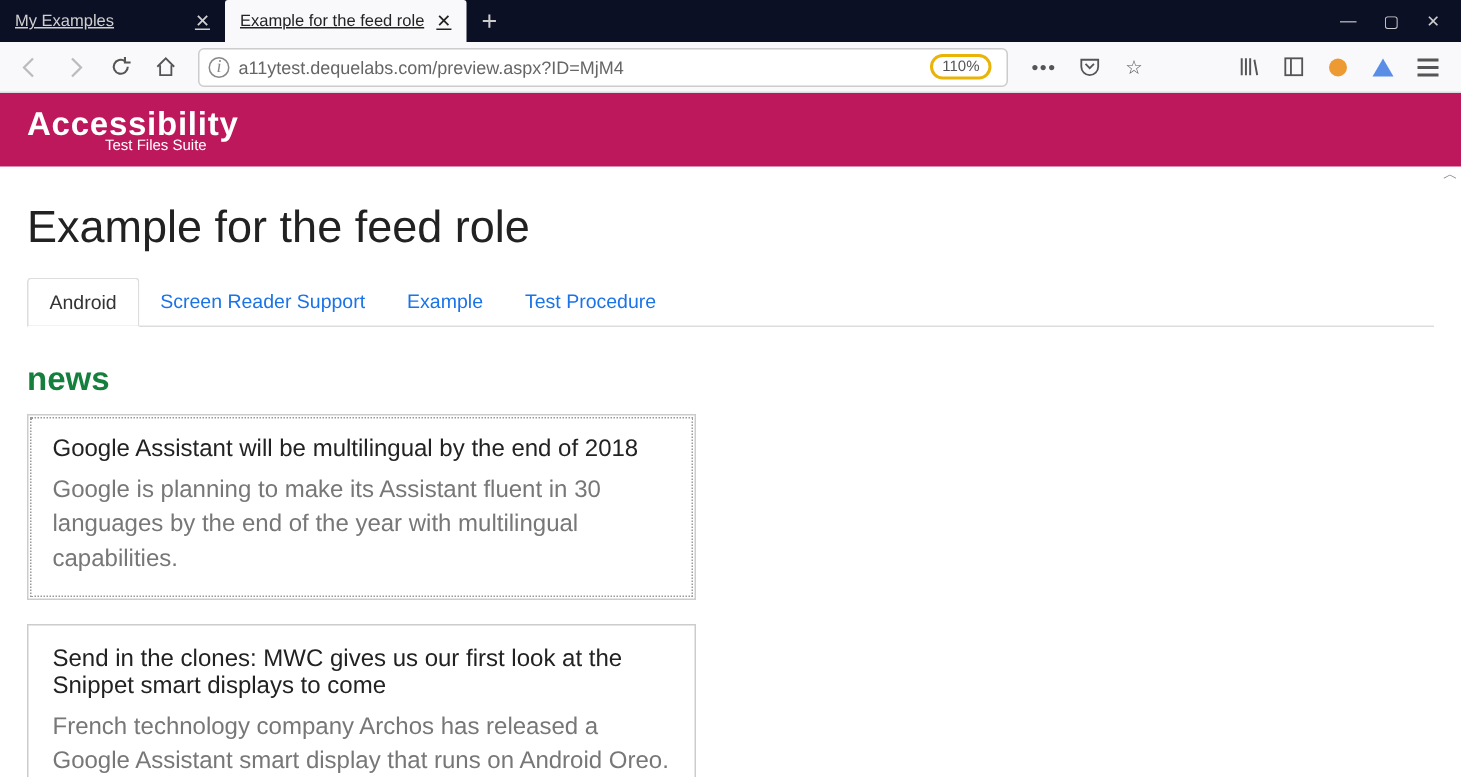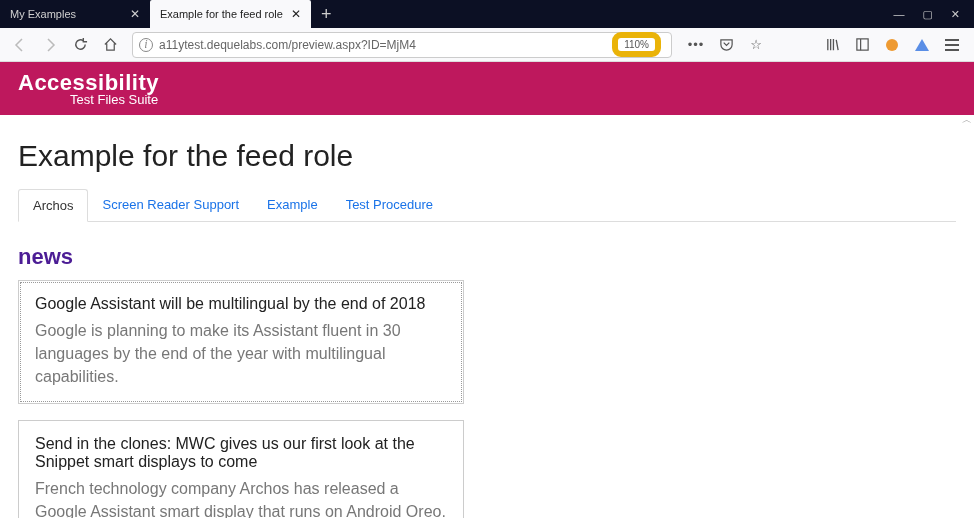--- a/index.html
+++ b/index.html
@@ -1,56 +1,56 @@
 <!DOCTYPE html>
 <html><head>
 <meta charset="utf-8">
 <style>
 * { margin: 0; padding: 0; box-sizing: border-box; }
 body { font-family: Arial, sans-serif; font-size: 13px; background: #fff; width: 974px; height: 518px; overflow: hidden; }
 
 
 .browser-chrome { background: #0c1024; }
 .tab-bar { display: flex; align-items: center; height: 28px; }
-.tab { display: flex; align-items: center; height: 28px; padding: 0 10px; color: #ccc; font-size: 11px; position: relative; min-width: 150px; max-width: 180px; }
+.tab { display: flex; align-items: center; height: 28px; padding: 0 10px; color: #ccc; font-size: 11px; position: relative; min-width: 150px; max-width: 180px; text-decoration: underline; }
 .tab.inactive { background: #0c1024; color: #d0d0d0; }
 .tab.active { background: #f9f9fb; color: #222; border-top-left-radius: 2px; border-top-right-radius: 2px; }
 .tab-title { flex: 1; white-space: nowrap; overflow: hidden; text-overflow: ellipsis; }
 .tab-close { margin-left: 8px; font-size: 12px; cursor: pointer; }
 .new-tab { color: #ccc; font-size: 18px; padding: 0 10px; cursor: pointer; }
 .window-controls { margin-left: auto; display: flex; gap: 18px; padding-right: 14px; color: #ccc; font-size: 11px; }
 .window-controls span { cursor: pointer; }
 
 .nav-bar { display: flex; align-items: center; height: 34px; background: #f9f9fb; border-bottom: 1px solid #ddd; padding: 0 6px; gap: 2px; }
 .nav-btn { width: 28px; height: 28px; display: flex; align-items: center; justify-content: center; cursor: pointer; color: #555; border-radius: 4px; }
 .nav-btn.disabled { color: #bbb; }
 .url-bar { flex: 1; display: flex; align-items: center; height: 26px; border: 1px solid #ccc; border-radius: 4px; background: #fff; margin: 0 6px; padding: 0 6px; font-size: 12px; color: #666; }
 .url-info-icon { margin-right: 6px; color: #888; font-size: 12px; border: 1px solid #888; border-radius: 50%; width: 14px; height: 14px; display: inline-flex; align-items: center; justify-content: center; font-style: italic; font-family: serif; }
 .url-text { flex: 1; color: #666; }
-.zoom-badge { font-size: 10px; border: 6px solid #eab308; border-radius: 9px; padding: 1px 6px; color: #555; margin-right: 4px; }
+.zoom-badge { font-size: 10px; border: 2px solid #eab308; border-radius: 9px; padding: 1px 6px; color: #555; margin-right: 4px; }
 .toolbar-icons { display: flex; align-items: center; gap: 10px; padding: 0 6px; }
 .toolbar-icons .ic { width: 20px; height: 20px; display: flex; align-items: center; justify-content: center; cursor: pointer; }
 .triangle { width:0; height:0; border-left:7px solid transparent; border-right:7px solid transparent; border-bottom:12px solid #5a8ee6; }
 .dot-orange { width:12px; height:12px; border-radius:50%; background:#ee9a32; }
 .hamburger { display:flex; flex-direction:column; gap:3px; }
 .hamburger span { display:block; width:14px; height:2px; background:#555; }
 
 
 .page-header { background: #be185d; color: #fff; padding: 8px 18px; }
 .logo-main { font-size: 22px; font-weight: bold; letter-spacing: 0.5px; }
-.logo-sub { font-size: 13px; margin-left: 52px; margin-top: -4px; }
+.logo-sub { font-size: 10px; margin-left: 52px; margin-top: -4px; }
 
 
 .content { padding: 10px 18px; position: relative; }
 .page-title { font-size: 30px; font-weight: normal; color: #222; margin: 14px 0 16px; }
 .tabs-nav { display: flex; border-bottom: 1px solid #ddd; }
 .tabs-nav .t { padding: 8px 14px; font-size: 13px; cursor: pointer; color: #1a73e8; }
 .tabs-nav .t.active { color: #333; border: 1px solid #ddd; border-bottom: 1px solid #fff; margin-bottom: -1px; border-top-left-radius: 3px; border-top-right-radius: 3px; }
 
-.section-heading { font-size: 22px; color: #4c1d95; margin: 22px 0 10px; }
+.section-heading { font-size: 22px; color: #15803d; margin: 22px 0 10px; }
 
 .feed-article { border: 1px solid #ccc; padding: 14px 16px; margin-bottom: 16px; width: 446px; }
 .feed-article.focused { outline: 1px dotted #999; outline-offset: -3px; }
 .article-title { font-size: 16px; color: #222; margin-bottom: 6px; font-weight: normal; }
 .article-body { font-size: 16px; color: #777; line-height: 1.45; }
 </style>
 </head>
 <body>
 
 <div class="browser-chrome">
@@ -140,21 +140,21 @@
   <div class="logo-main">Accessibility</div>
   <div class="logo-sub">Test Files Suite</div>
 </div>
 
 <div class="content">
   <span style="position:absolute;right:2px;top:-2px;color:#888;font-size:10px;">︿</span>
 
   <h1 class="page-title">Example for the feed role</h1>
 
   <div class="tabs-nav">
-    <div class="t active">Archos</div>
+    <div class="t active">Android</div>
     <div class="t">Screen Reader Support</div>
     <div class="t">Example</div>
     <div class="t">Test Procedure</div>
   </div>
 
   <h2 class="section-heading">news</h2>
 
   <div class="feed-article focused">
     <h3 class="article-title">Google Assistant will be multilingual by the end of 2018</h3>
     <p class="article-body">Google is planning to make its Assistant fluent in 30 languages by the end of the year with multilingual capabilities.</p>

